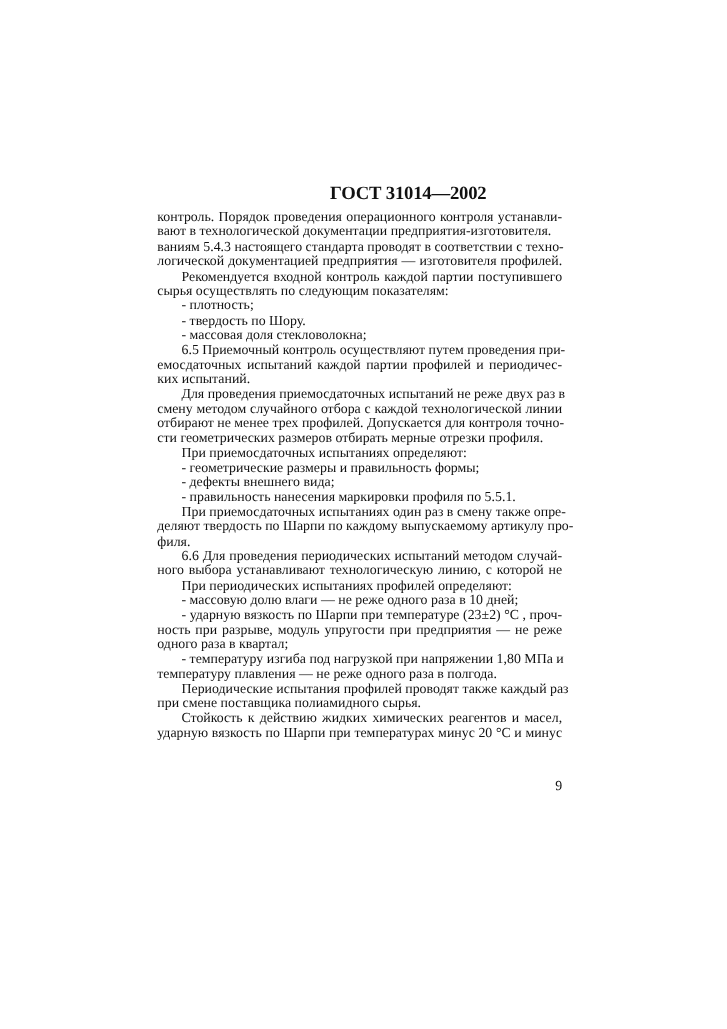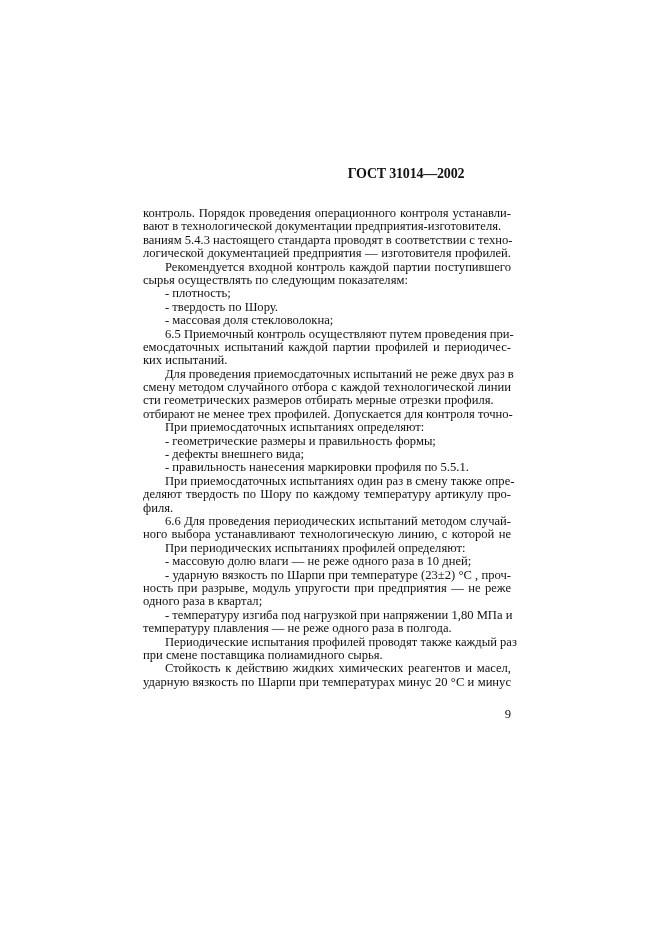--- a/index.html
+++ b/index.html
@@ -5,25 +5,25 @@
     html, body { margin: 0; padding: 0; }
     body {
       width: 661px; height: 935px; background: #ffffff;
       position: relative; overflow: hidden;
       font-family: "Liberation Serif", "DejaVu Serif", serif;
       color: #111111;
     }
     .page { position: absolute; left: 0; top: 0; width: 661px; height: 935px; }
     .header {
       position: absolute; left: 300px; width: 212px; top: 166px;
-      text-align: center; font-weight: bold; font-size: 14px; letter-spacing: -0.2px;
+      text-align: left; font-weight: bold; font-size: 17px; letter-spacing: -0.2px;
     }
     .body-text {
       position: absolute; left: 143px; top: 191px; width: 368px;
-      font-size: 12.6px; line-height: 13.4px; margin-top: 16px;
+      font-size: 12.6px; line-height: 13.4px;
     }
     .line { display: block; white-space: nowrap; height: 13.4px; }
     .line.just { text-align: justify; text-align-last: justify; }
     .line.indent { padding-left: 22px; }
     .page-number {
       position: absolute; left: 490px; width: 21px; top: 707px;
       text-align: right; font-size: 12.6px;
     }
   </style>
 </head>
@@ -39,28 +39,28 @@
       <span class="line indent just">Рекомендуется входной контроль каждой партии поступившего</span>
       <span class="line">сырья осуществлять по следующим показателям:</span>
       <span class="line indent">- плотность;</span>
       <span class="line indent">- твердость по Шору.</span>
       <span class="line indent">- массовая доля стекловолокна;</span>
       <span class="line indent just">6.5 Приемочный контроль осуществляют путем проведения при-</span>
       <span class="line just">емосдаточных испытаний каждой партии профилей и периодичес-</span>
       <span class="line">ких испытаний.</span>
       <span class="line indent just">Для проведения приемосдаточных испытаний не реже двух раз в</span>
       <span class="line just">смену методом случайного отбора с каждой технологической линии</span>
+      <span class="line just">отбирают не менее трех профилей. Допускается для контроля точно-</span>
       <span class="line">сти геометрических размеров отбирать мерные отрезки профиля.</span>
-      <span class="line just">отбирают не менее трех профилей. Допускается для контроля точно-</span>
       <span class="line indent">При приемосдаточных испытаниях определяют:</span>
       <span class="line indent">- геометрические размеры и правильность формы;</span>
       <span class="line indent">- дефекты внешнего вида;</span>
       <span class="line indent">- правильность нанесения маркировки профиля по 5.5.1.</span>
       <span class="line indent just">При приемосдаточных испытаниях один раз в смену также опре-</span>
-      <span class="line just">деляют твердость по Шору по каждому температуру артикулу про-</span>
+      <span class="line just">деляют твердость по Шарпи по каждому выпускаемому артикулу про-</span>
       <span class="line">филя.</span>
       <span class="line indent just">6.6 Для проведения периодических испытаний методом случай-</span>
       <span class="line just">ного выбора устанавливают технологическую линию, с которой не</span>
       <span class="line indent">При периодических испытаниях профилей определяют:</span>
       <span class="line indent">- массовую долю влаги — не реже одного раза в 10 дней;</span>
       <span class="line indent just">- ударную вязкость по Шарпи при температуре (23±2) °С , проч-</span>
       <span class="line just">ность при разрыве, модуль упругости при предприятия — не реже</span>
       <span class="line">одного раза в квартал;</span>
       <span class="line indent just">- температуру изгиба под нагрузкой при напряжении 1,80 МПа и</span>
       <span class="line">температуру плавления — не реже одного раза в полгода.</span>

